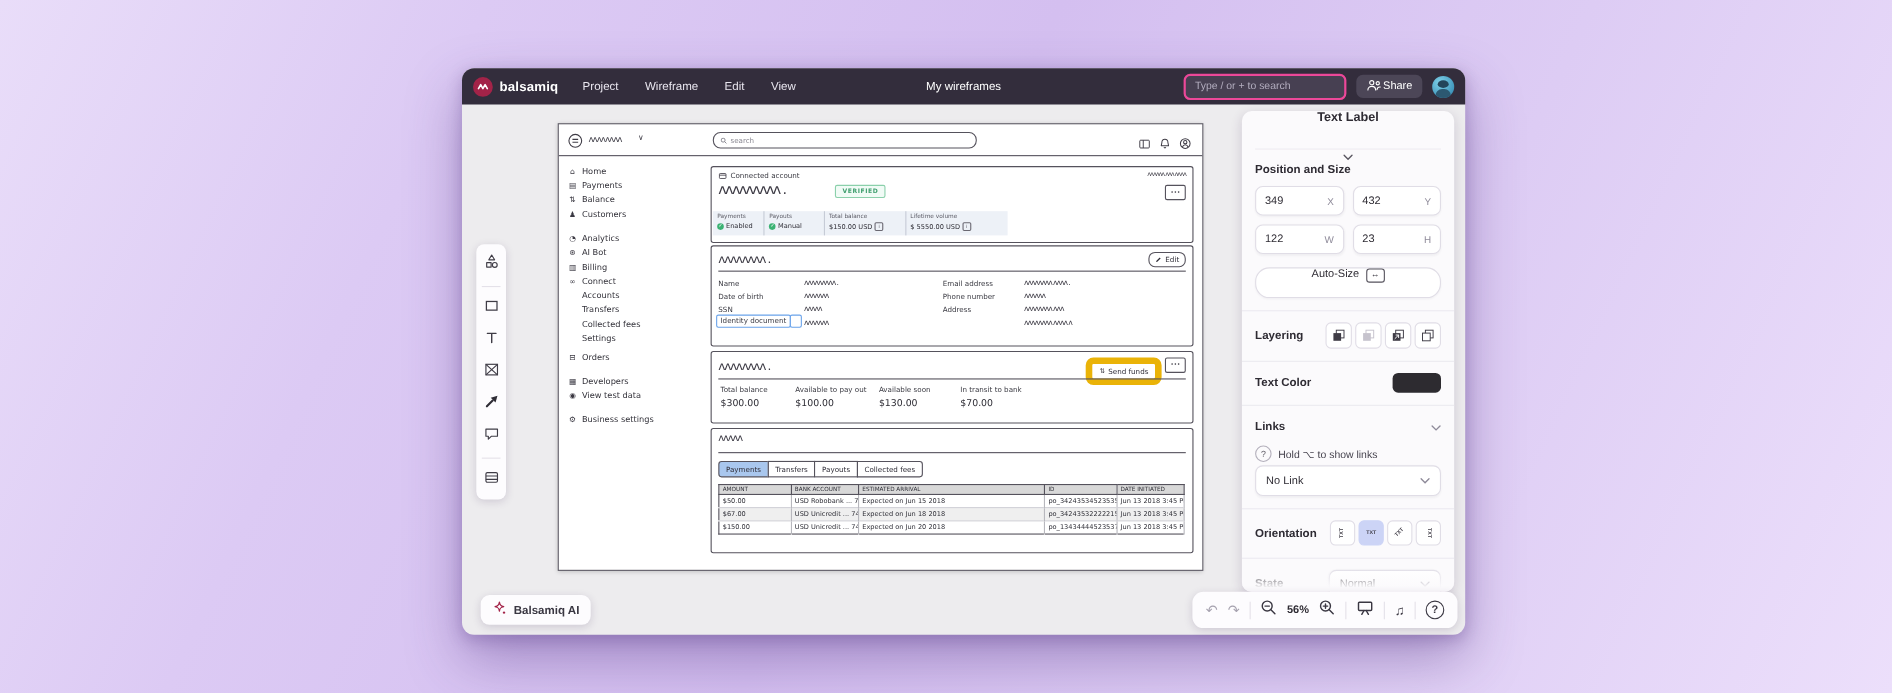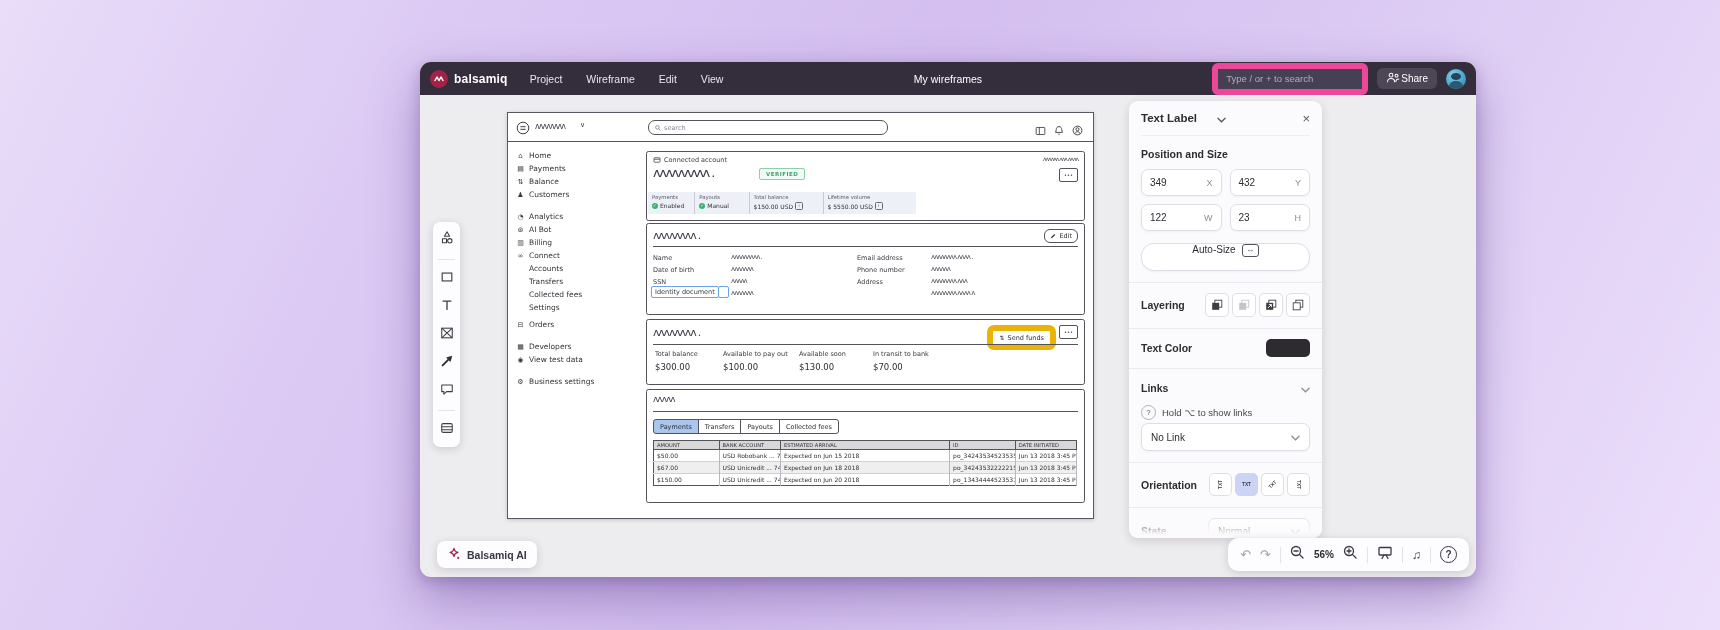--- a/index.html
+++ b/index.html
@@ -1,31 +1,31 @@
 <!DOCTYPE html>
 <html><head>
 <meta charset="utf-8">
 <style>
   html,body{margin:0;padding:0;}
   .stage{position:relative;width:1720px;height:630px;overflow:hidden;
     font-family:"Liberation Sans",sans-serif;
     background:linear-gradient(115deg,#e9ddf9 0%,#dccaf4 22%,#d4bff0 48%,#ddccf4 72%,#ecdffb 100%);}
   
-  .window{position:absolute;left:420px;top:62px;width:1056px;height:515px;border-radius:11px;
+  .window{position:absolute;left:420px;top:62px;width:912px;height:515px;border-radius:11px;
     background:#edecee;box-shadow:0 22px 50px rgba(70,40,120,.38),0 4px 14px rgba(70,40,120,.25);}
   
   .topbar{position:relative;height:33px;background:#332d3c;border-radius:11px 11px 0 0;
     display:flex;align-items:center;padding:0 10px;color:#fff;}
   .logo-circle{width:18px;height:18px;border-radius:50%;background:#a32348;display:flex;align-items:center;justify-content:center;margin-right:6px;flex:0 0 auto;}
   .logo-text{font-size:12px;font-weight:bold;letter-spacing:.2px;margin-right:22px;}
   .menu{display:flex;gap:24px;font-size:10.5px;color:#e9e6ef;}
   .menu span{cursor:default;}
   .tb-title{position:absolute;left:50%;transform:translateX(-50%);font-size:10.5px;color:#fff;}
   .tb-right{margin-left:auto;display:flex;align-items:center;gap:9px;}
-  .tb-search{width:128px;height:20px;border-radius:6px;background:#474052;border:6px solid #ec4899;
+  .tb-search{width:128px;height:20px;border-radius:6px;background:#474052;border:2px solid #ec4899;
     color:#cfc9da;font-size:9.5px;padding:0 8px;outline:none;font-family:"Liberation Sans",sans-serif;}
   .tb-search::placeholder{color:#b3adbf;}
   .share-btn{height:21px;border-radius:6px;background:#4c4657;display:flex;align-items:center;gap:1px;
     padding:0 9px;font-size:10px;color:#fff;}
   .avatar{width:20px;height:20px;border-radius:50%;background:radial-gradient(circle at 35% 30%,#7fd0e8,#4298bd 70%,#2e7095);position:relative;overflow:hidden;}
   .avatar::after{content:"";position:absolute;left:5px;top:4px;width:10px;height:7px;border-radius:50%;background:#23445a;}
   .avatar::before{content:"";position:absolute;left:3px;top:12px;width:14px;height:9px;border-radius:6px 6px 0 0;background:#2c5871;}
   
   .work{position:absolute;left:0;right:0;top:33px;bottom:0;}
   
@@ -92,21 +92,21 @@
   .tab:last-child{border-radius:0 3px 3px 0;}
   .tab.on{background:#a9c7ee;}
   .wf-table{position:absolute;left:6px;top:50px;width:424px;border-collapse:collapse;table-layout:fixed;
     border:1px solid #55525c;font-size:6px;color:#303038;}
   .wf-table th{background:#d8d8d8;border:1px solid #55525c;font-size:5.2px;font-weight:normal;text-align:left;padding:1px 3px;white-space:nowrap;overflow:hidden;}
   .wf-table td{border-right:1px solid #b7b7bd;border-top:1px solid #cfcfd5;padding:2px 3px;white-space:nowrap;overflow:hidden;}
   .wf-table tr.alt td{background:#efefef;}
   
   .panel{position:absolute;left:709px;top:6px;width:193px;height:437px;background:#fbfafc;border-radius:9px;
     box-shadow:0 3px 10px rgba(60,40,90,.16);padding:0 12px;box-sizing:border-box;color:#2e2b33;overflow:hidden;}
-  .p-header{height:34px;display:flex;align-items:center;gap:20px;border-bottom:1px solid #eeecf1;}
+  .p-header{height:34px;display:flex;align-items:center;gap:20px;border-bottom:1px solid #eeecf1;flex-direction:column;}
   .p-title{font-size:11.5px;font-weight:bold;}
   .p-close{margin-left:auto;font-size:13px;color:#5a5761;line-height:1;}
   .p-sec-label{margin-top:12px;font-size:10.5px;font-weight:bold;}
   .p-grid{margin-top:9px;display:grid;grid-template-columns:1fr 1fr;gap:8px;}
   .p-input{height:25px;background:#fff;border:1px solid #e0dde6;border-radius:7px;display:flex;align-items:center;
     padding:0 8px;box-shadow:0 1px 2px rgba(40,30,60,.05);}
   .p-input .v{font-size:10px;color:#2e2b33;}
   .p-input .u{margin-left:auto;font-size:9px;color:#8f8b9a;}
   .autosize{margin-top:12px;height:26px;border:1px solid #e0dde6;border-radius:13px;background:#fff;
     display:flex;align-items:flex-start;justify-content:center;gap:6px;font-size:10px;color:#2e2b33;

